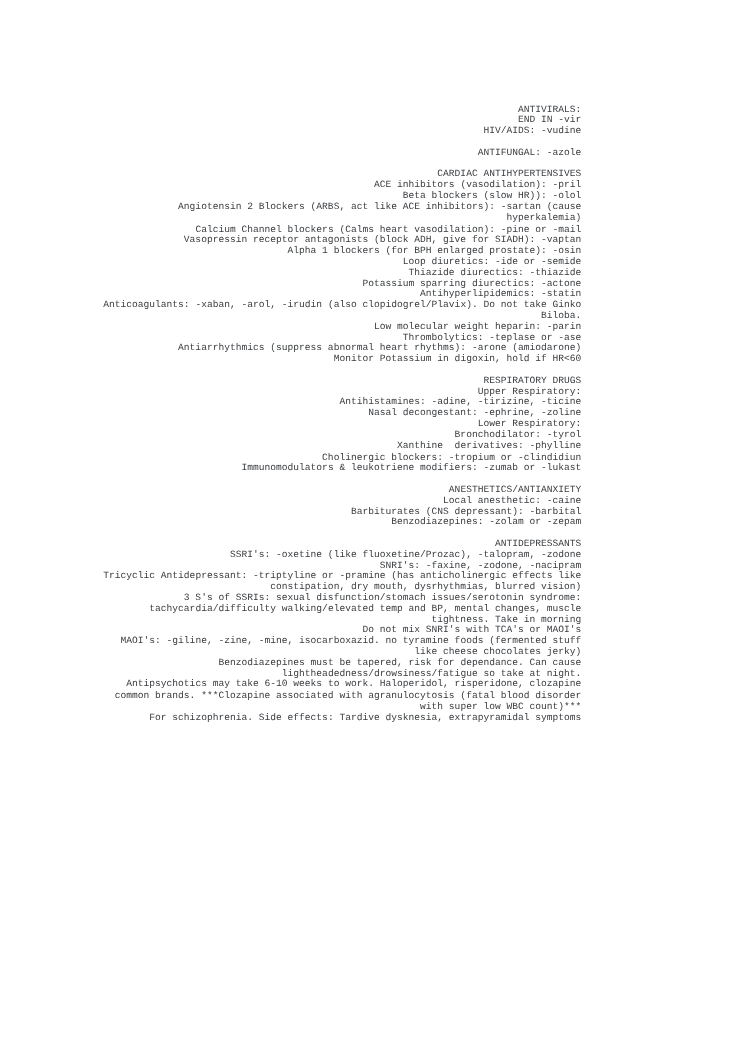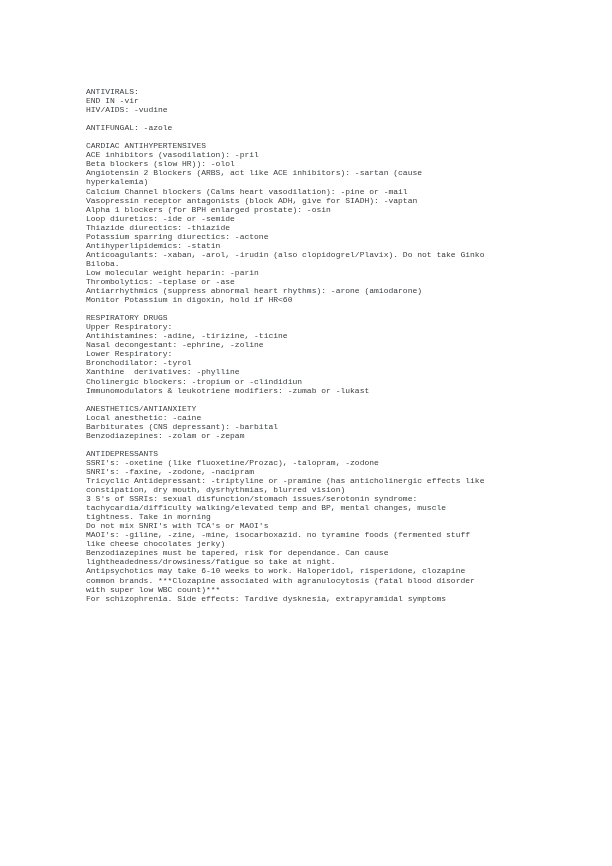--- a/index.html
+++ b/index.html
@@ -18,20 +18,21 @@
     position: absolute;
     left: 86px;
     top: 87px;
     margin: 0;
     font-family: "Liberation Mono", "DejaVu Sans Mono", monospace;
     font-size: 8px;
     line-height: 9.05px;
     color: #3a3d40;
     white-space: pre;
     letter-spacing: 0;
+    text-align: right;
   }
 </style>
 </head>
 <body style="background: rgb(255, 255, 255);">
 
 <div class="page">
   <pre class="doc-text" style="color: rgb(58, 61, 64);">ANTIVIRALS:
 END IN -vir
 HIV/AIDS: -vudine
 

